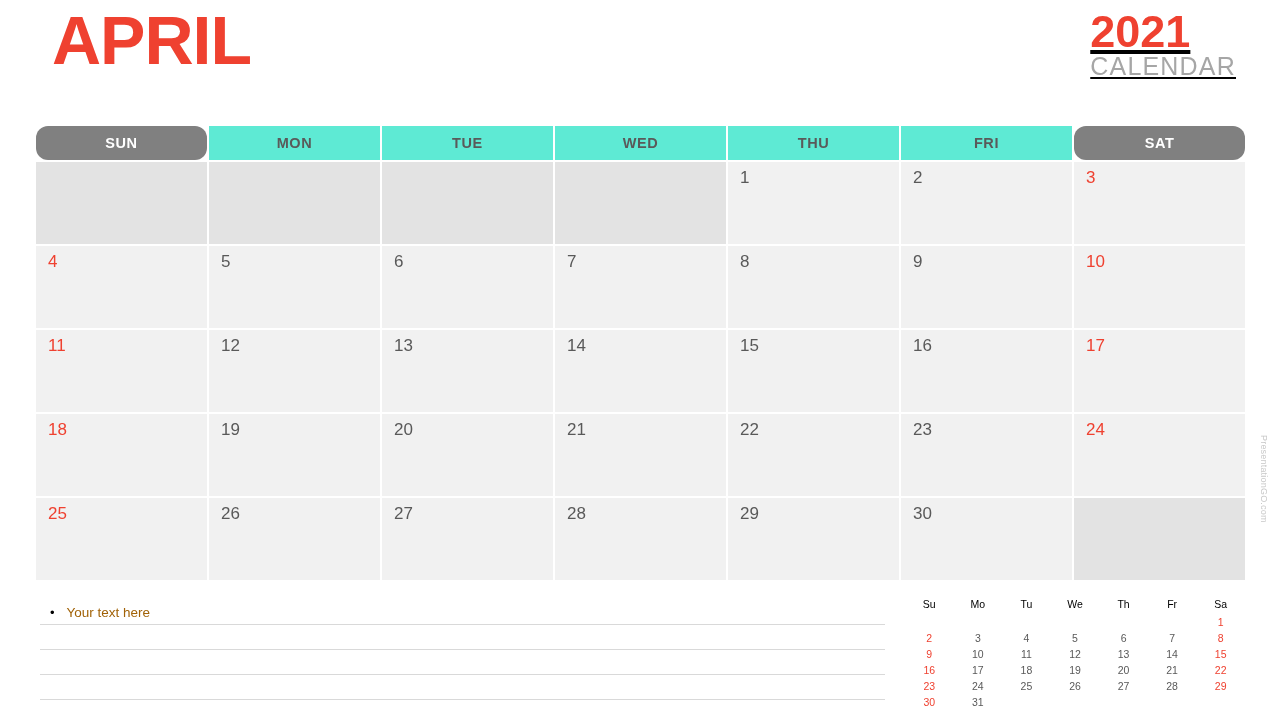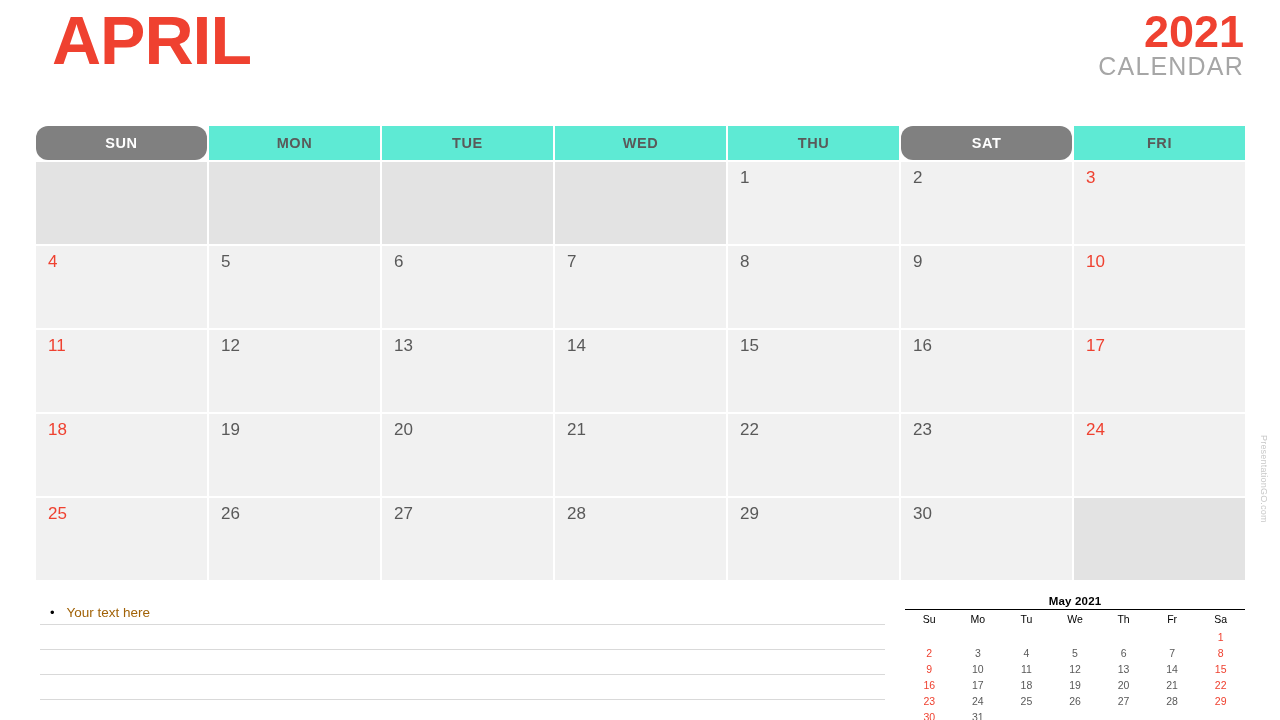--- a/index.html
+++ b/index.html
@@ -16,22 +16,23 @@
     position: absolute;
     left: 52px; top: 6px;
     font-size: 68px;
     font-weight: bold;
     color: #ef4130;
     letter-spacing: -1px;
     line-height: 1.0;
   }
   .year-block {
     position: absolute;
-    right: 36px; top: 8px;
-    text-align: right;
+    right: 44px; top: 8px;
+    text-align: left;
+    text-decoration: underline;
   }
   .year-num {
     font-size: 45px;
     font-weight: bold;
     color: #ef4130;
     line-height: 1.05;
     letter-spacing: 0px;
   }
   .year-sub {
     font-size: 25px;
@@ -175,22 +176,22 @@
     <div class="year-sub">CALENDAR</div>
   </div>
 
   <div class="cal">
     <div class="cal-head" id="cal-head">
         <div class="hcell weekend-head">SUN</div>
         <div class="hcell">MON</div>
         <div class="hcell">TUE</div>
         <div class="hcell">WED</div>
         <div class="hcell">THU</div>
+        <div class="hcell">FRI</div>
         <div class="hcell weekend-head">SAT</div>
-        <div class="hcell">FRI</div>
       </div>
     <div class="cal-body" id="cal-body">
         <div class="dcell blank"></div>
         <div class="dcell blank"></div>
         <div class="dcell blank"></div>
         <div class="dcell blank"></div>
         <div class="dcell">1</div>
         <div class="dcell">2</div>
         <div class="dcell sat">3</div>
         <div class="dcell sun">4</div>
@@ -229,21 +230,20 @@
         <span class="bullet">•</span>
         <span class="note-text">Your text here</span>
       </div>
       <div class="note-line"></div>
       <div class="note-line"></div>
       <div class="note-line"></div>
       <div class="note-line"></div>
     </div>
 
   <div class="mini">
-    <div class="mini-title">May 2021</div>
     <div class="mini-grid" id="mini-grid">
         <div class="mini-dow">Su</div>
         <div class="mini-dow">Mo</div>
         <div class="mini-dow">Tu</div>
         <div class="mini-dow">We</div>
         <div class="mini-dow">Th</div>
         <div class="mini-dow">Fr</div>
         <div class="mini-dow">Sa</div>
         <div class="mini-day empty"></div>
         <div class="mini-day empty"></div>

